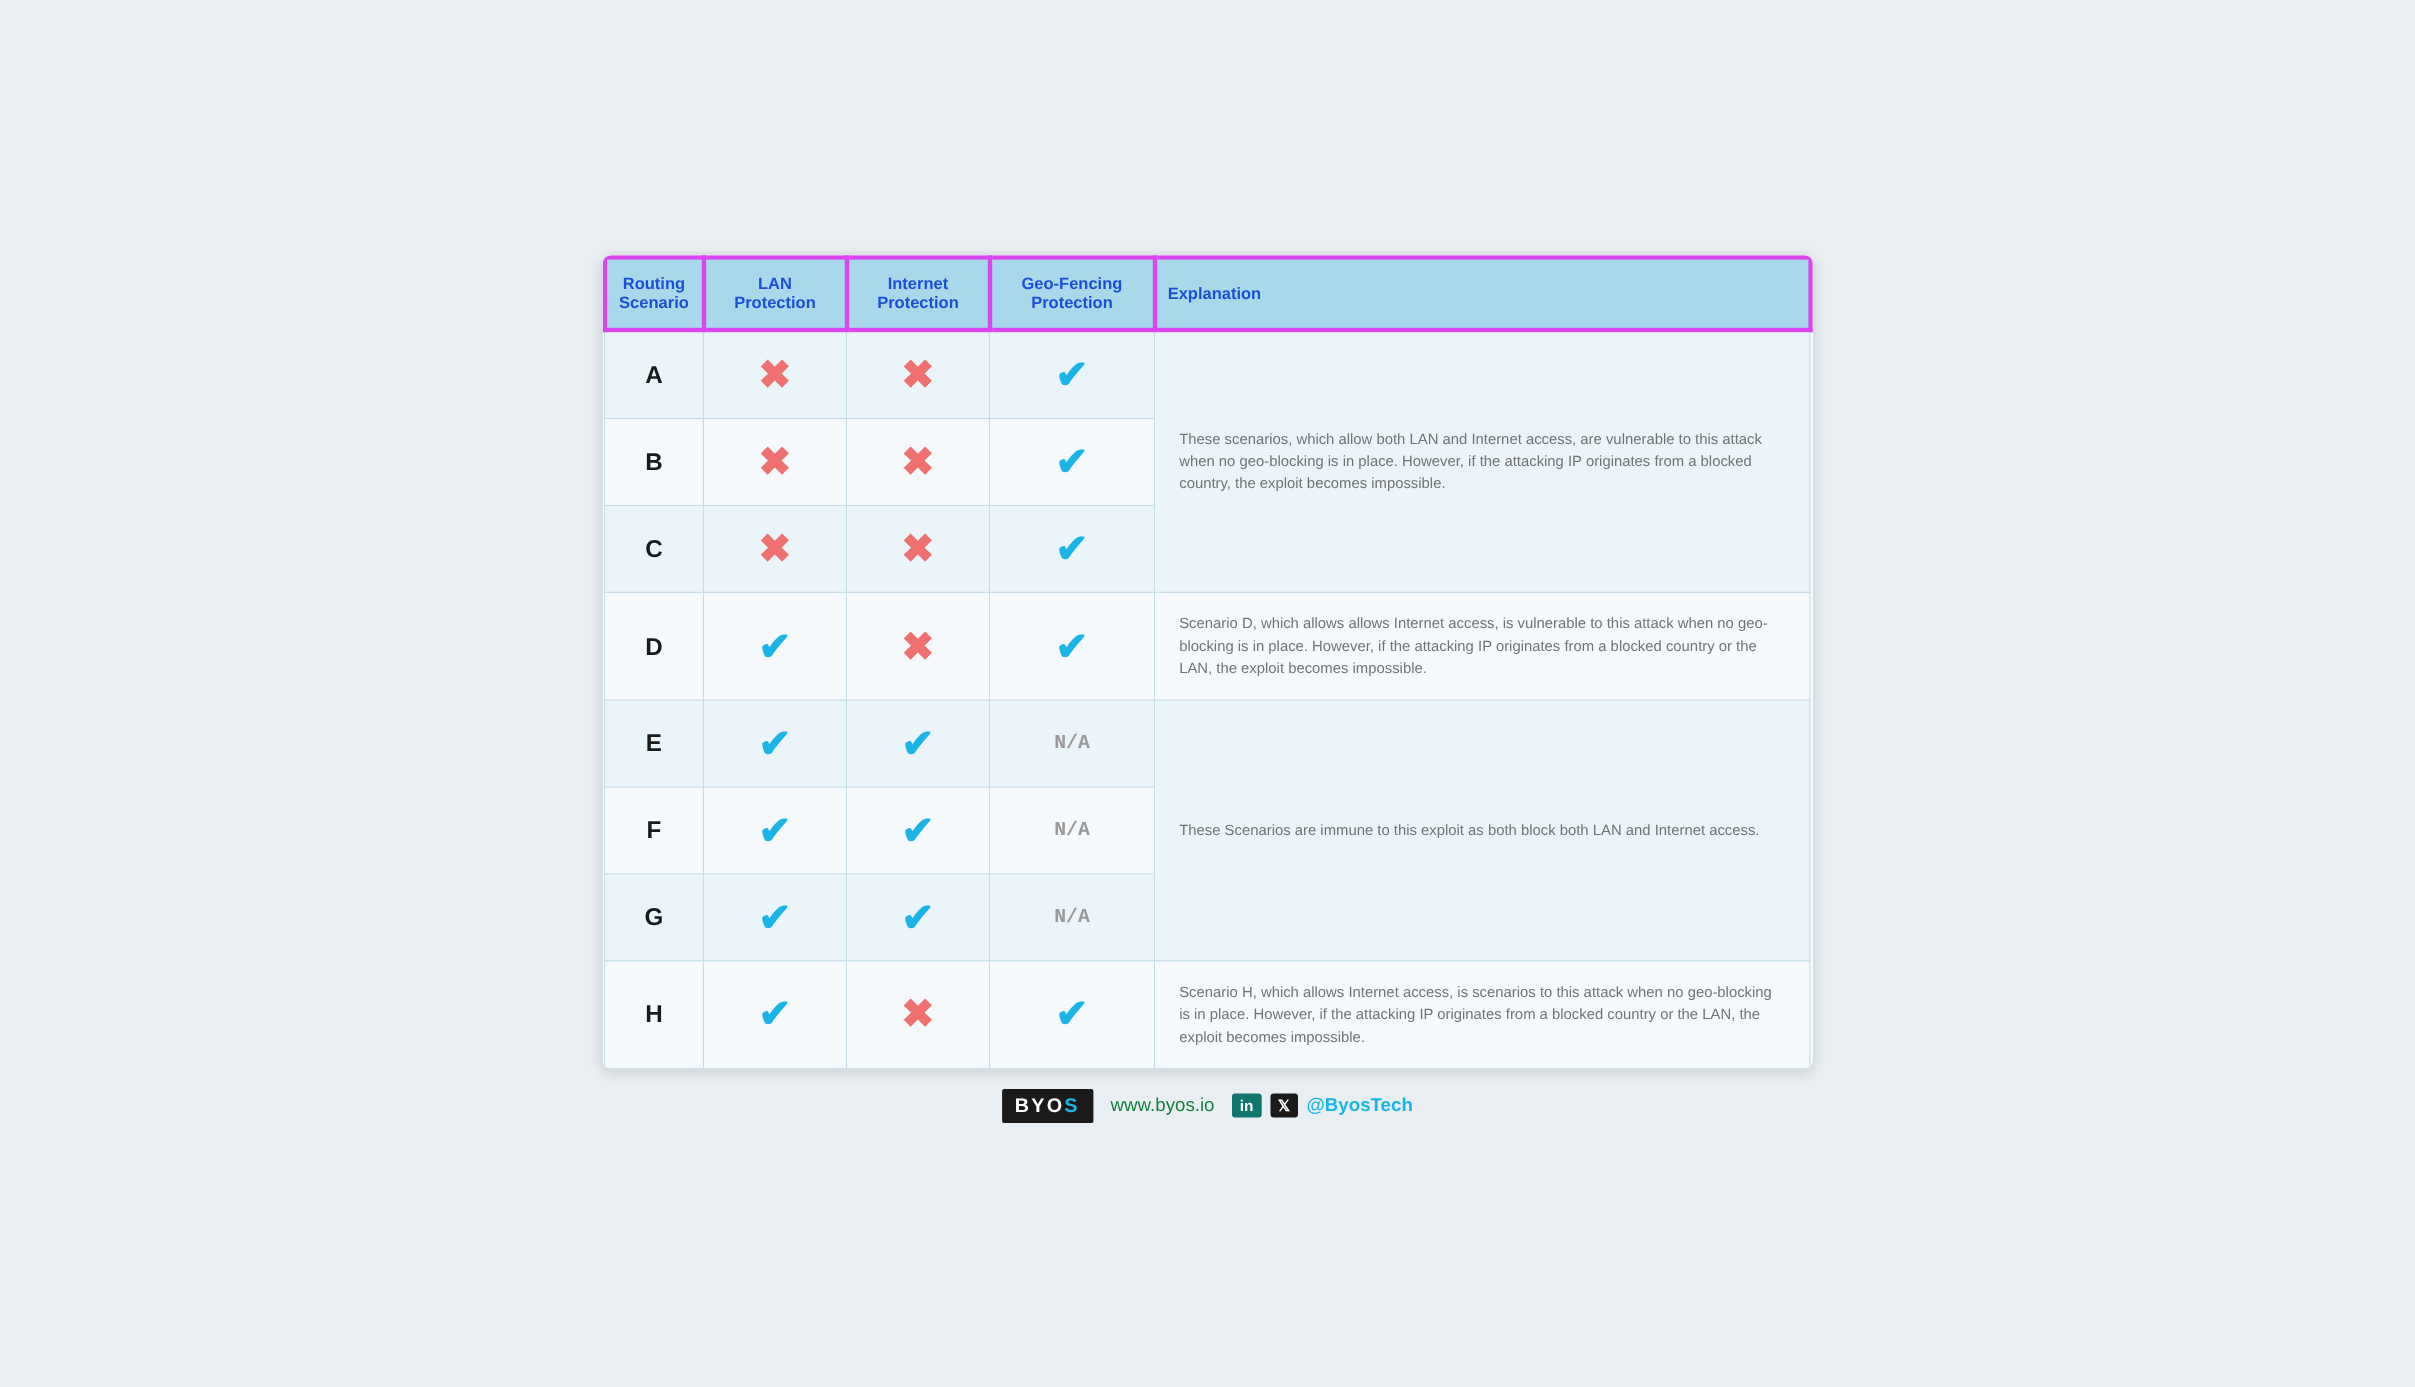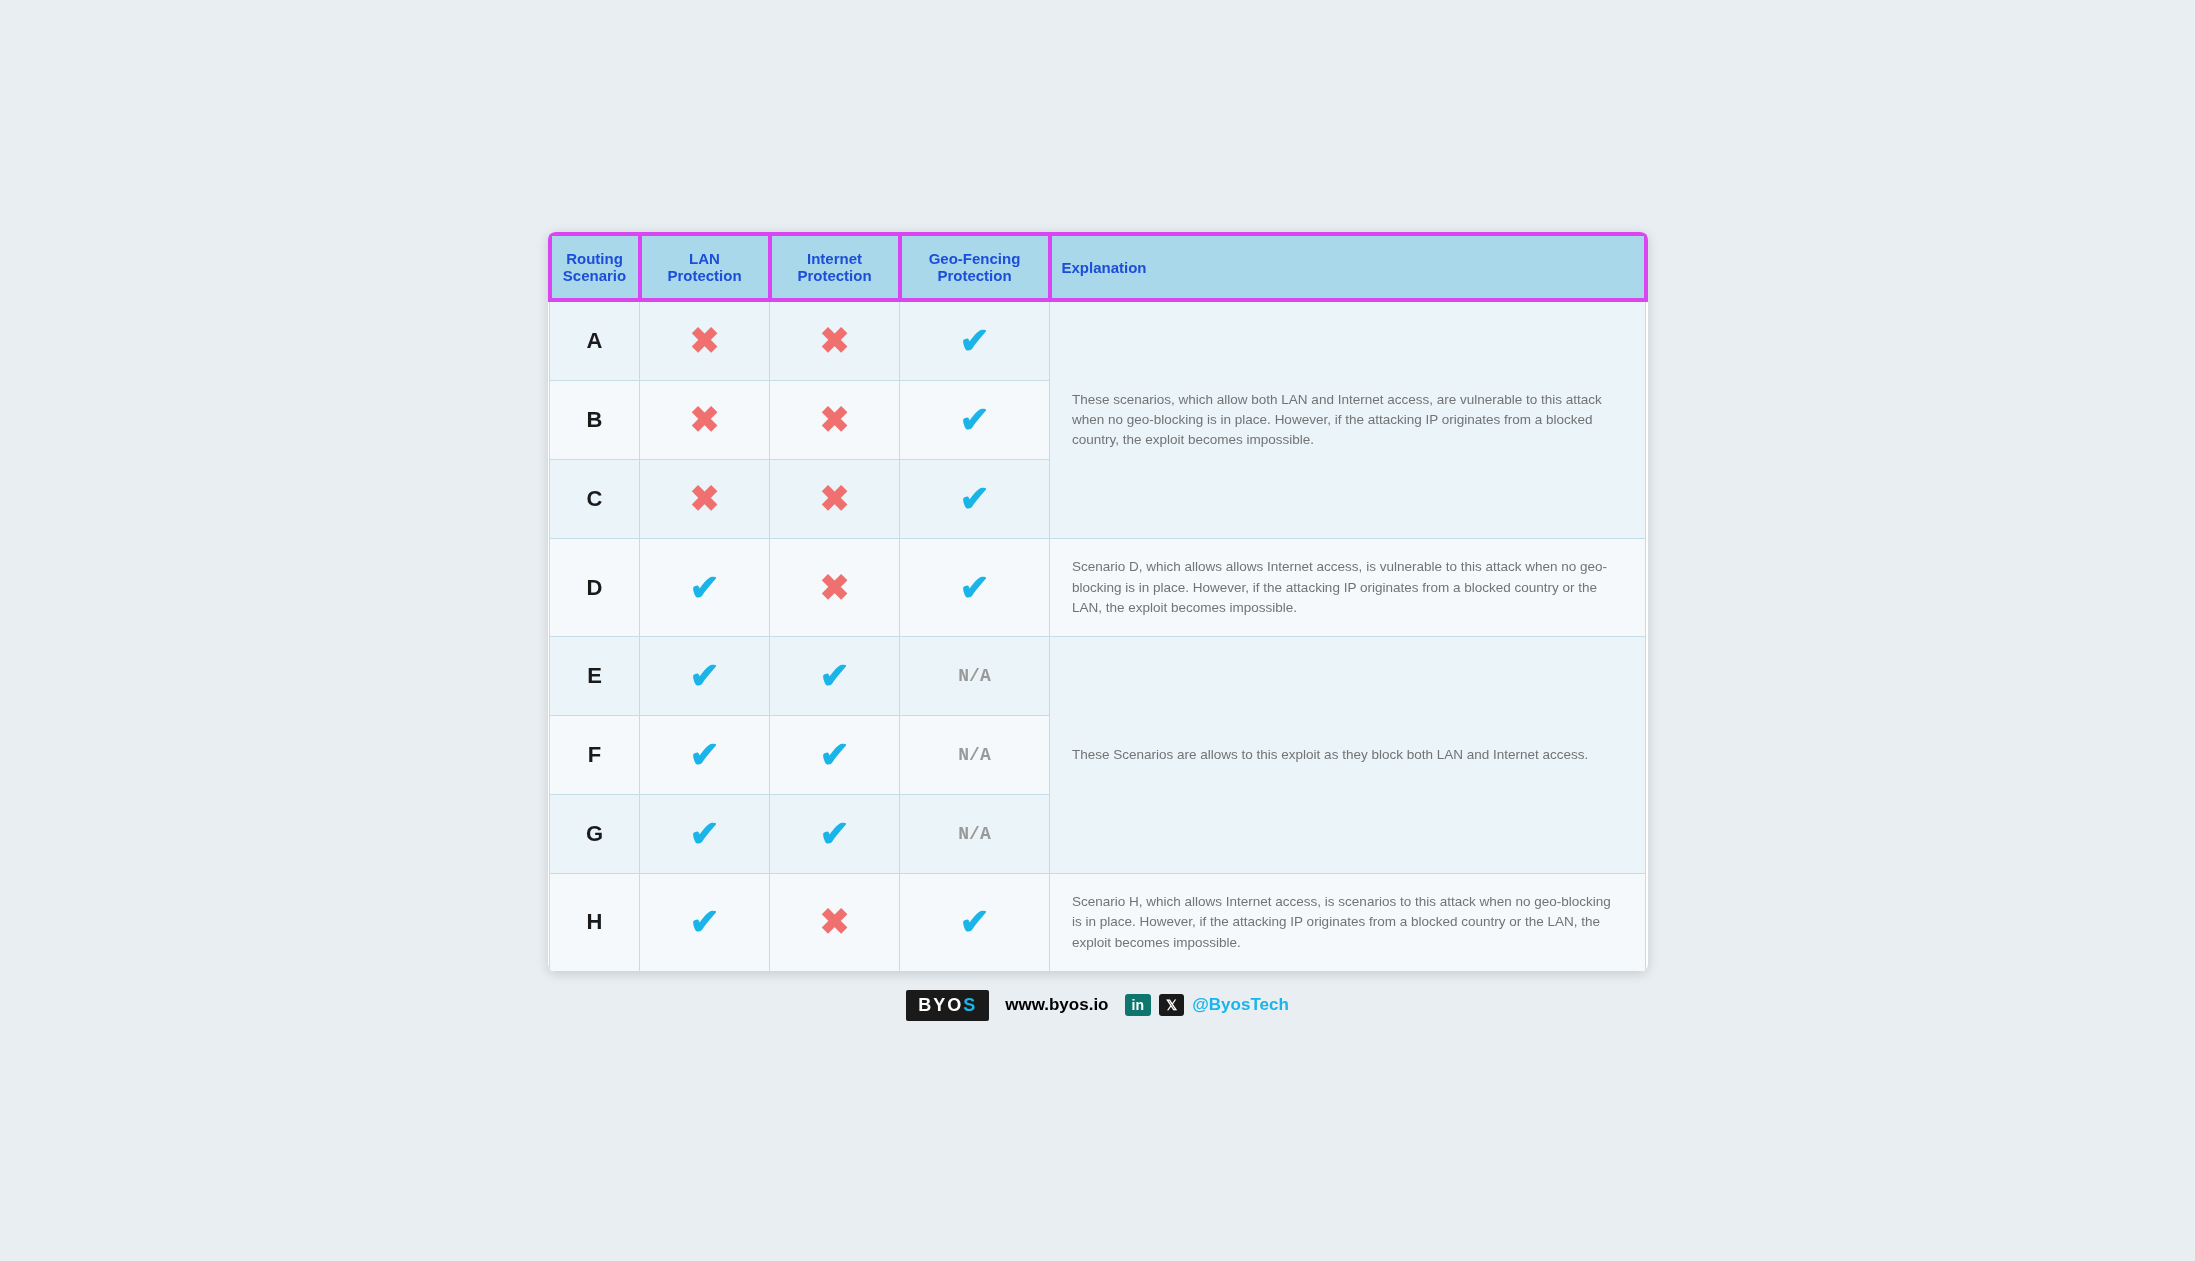--- a/index.html
+++ b/index.html
@@ -105,23 +105,23 @@
       letter-spacing: 2px;
       border-radius: 2px;
       display: inline-flex;
       align-items: center;
       justify-content: flex-end;
     }
     .byos-logo .logo-s {
       color: #1ab4e8;
     }
     .footer-url {
-      color: #000000;
+      color: #15803d;
       font-size: 17px;
-      font-weight: 700;
+      font-weight: 400;
     }
     .footer-social {
       display: flex;
       align-items: center;
       gap: 8px;
     }
     .linkedin-icon {
       background: #0f766e;
       color: #fff;
       font-weight: 900;
@@ -192,21 +192,21 @@
           <td class="icon-cell"><span class="check-icon">✔</span></td>
           <td class="icon-cell"><span class="cross-icon">✖</span></td>
           <td class="icon-cell"><span class="check-icon">✔</span></td>
           <td class="explanation-cell merged-explanation" rowspan="1">Scenario D, which allows allows Internet access, is vulnerable to this attack when no geo-blocking is in place. However, if the attacking IP originates from a blocked country or the LAN, the exploit becomes impossible.</td>
         </tr>
         <tr class="shaded-bg">
           <td class="scenario-cell">E</td>
           <td class="icon-cell"><span class="check-icon">✔</span></td>
           <td class="icon-cell"><span class="check-icon">✔</span></td>
           <td class="icon-cell"><span class="na-text">N/A</span></td>
-          <td class="explanation-cell merged-explanation" rowspan="3">These Scenarios are allows to this exploit as they block both LAN and Internet access.</td>
+          <td class="explanation-cell merged-explanation" rowspan="3">These Scenarios are immune to this exploit as both block both LAN and Internet access.</td>
         </tr>
         <tr class="shaded-bg">
           <td class="scenario-cell">F</td>
           <td class="icon-cell"><span class="check-icon">✔</span></td>
           <td class="icon-cell"><span class="check-icon">✔</span></td>
           <td class="icon-cell"><span class="na-text">N/A</span></td>
         </tr>
         <tr class="shaded-bg">
           <td class="scenario-cell">G</td>
           <td class="icon-cell"><span class="check-icon">✔</span></td>

